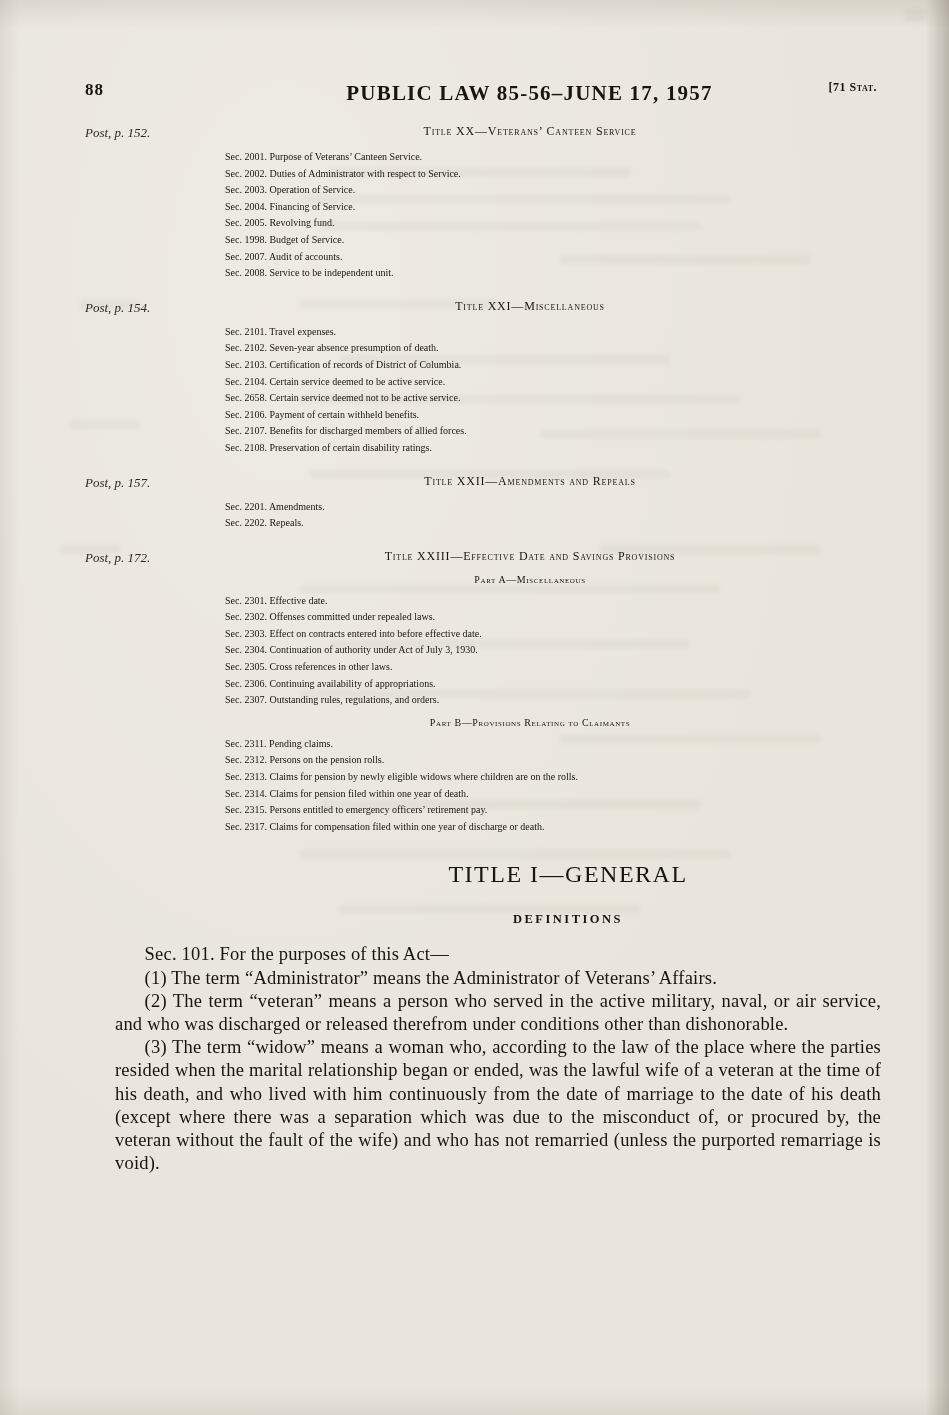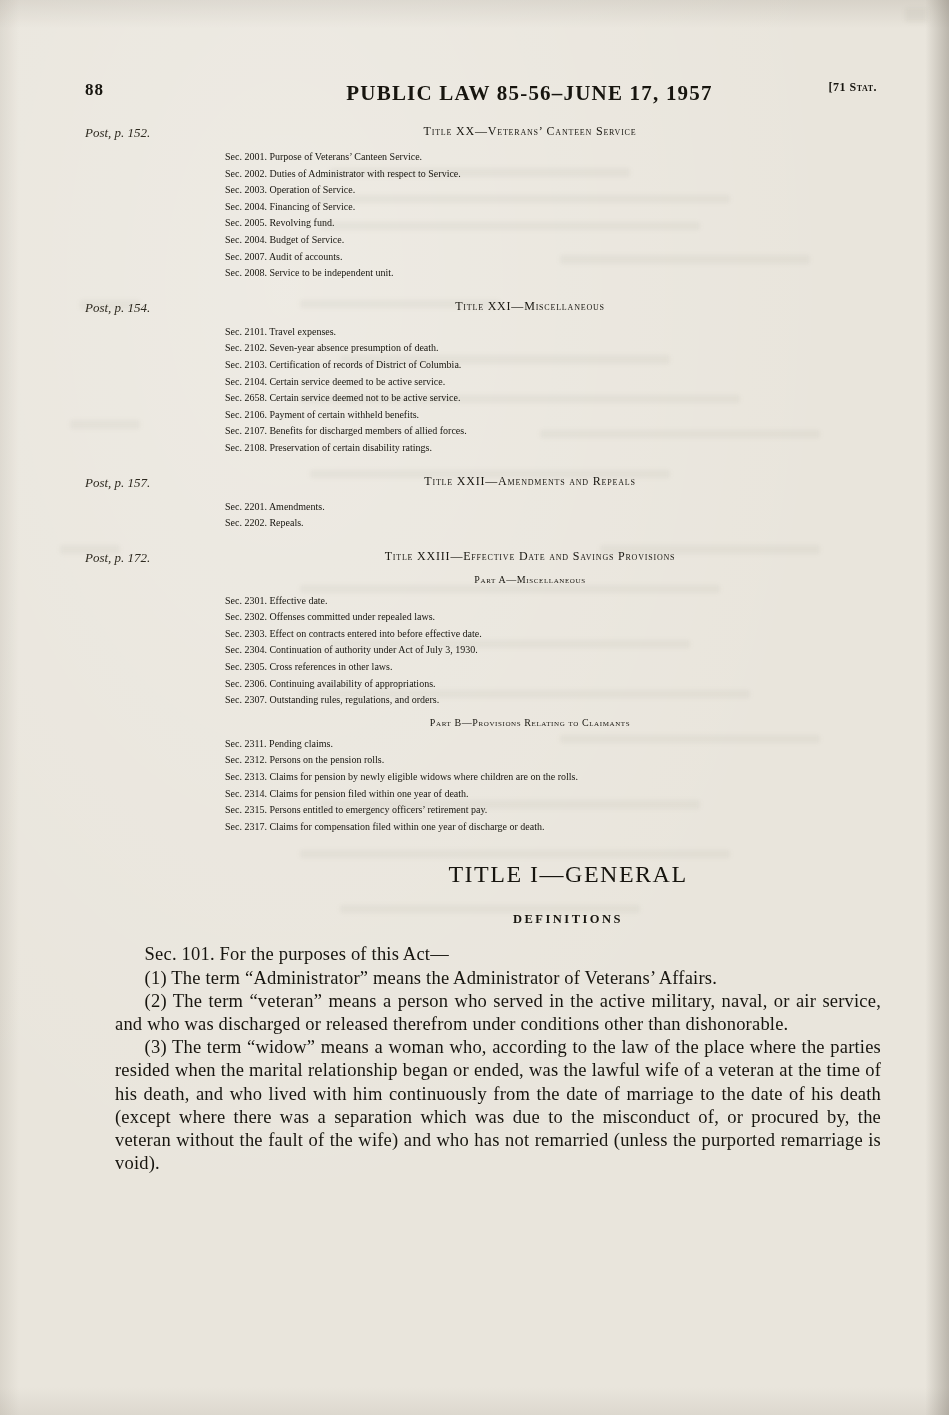--- a/index.html
+++ b/index.html
@@ -189,21 +189,21 @@
 
   <div class="toc" id="toc-container">
       <div class="toc-block">
         <div class="margin-note">Post, p. 152.</div>
         <div class="toc-heading">Title XX—Veterans’ Canteen Service</div>
         <div class="toc-entry">Sec. 2001. Purpose of Veterans’ Canteen Service.</div>
         <div class="toc-entry">Sec. 2002. Duties of Administrator with respect to Service.</div>
         <div class="toc-entry">Sec. 2003. Operation of Service.</div>
         <div class="toc-entry">Sec. 2004. Financing of Service.</div>
         <div class="toc-entry">Sec. 2005. Revolving fund.</div>
-        <div class="toc-entry">Sec. 2004. Budget of Service.</div>
+        <div class="toc-entry">Sec. 1998. Budget of Service.</div>
         <div class="toc-entry">Sec. 2007. Audit of accounts.</div>
         <div class="toc-entry">Sec. 2008. Service to be independent unit.</div>
       </div>
       <div class="toc-block">
         <div class="margin-note">Post, p. 154.</div>
         <div class="toc-heading">Title XXI—Miscellaneous</div>
         <div class="toc-entry">Sec. 2101. Travel expenses.</div>
         <div class="toc-entry">Sec. 2102. Seven-year absence presumption of death.</div>
         <div class="toc-entry">Sec. 2103. Certification of records of District of Columbia.</div>
         <div class="toc-entry">Sec. 2104. Certain service deemed to be active service.</div>

